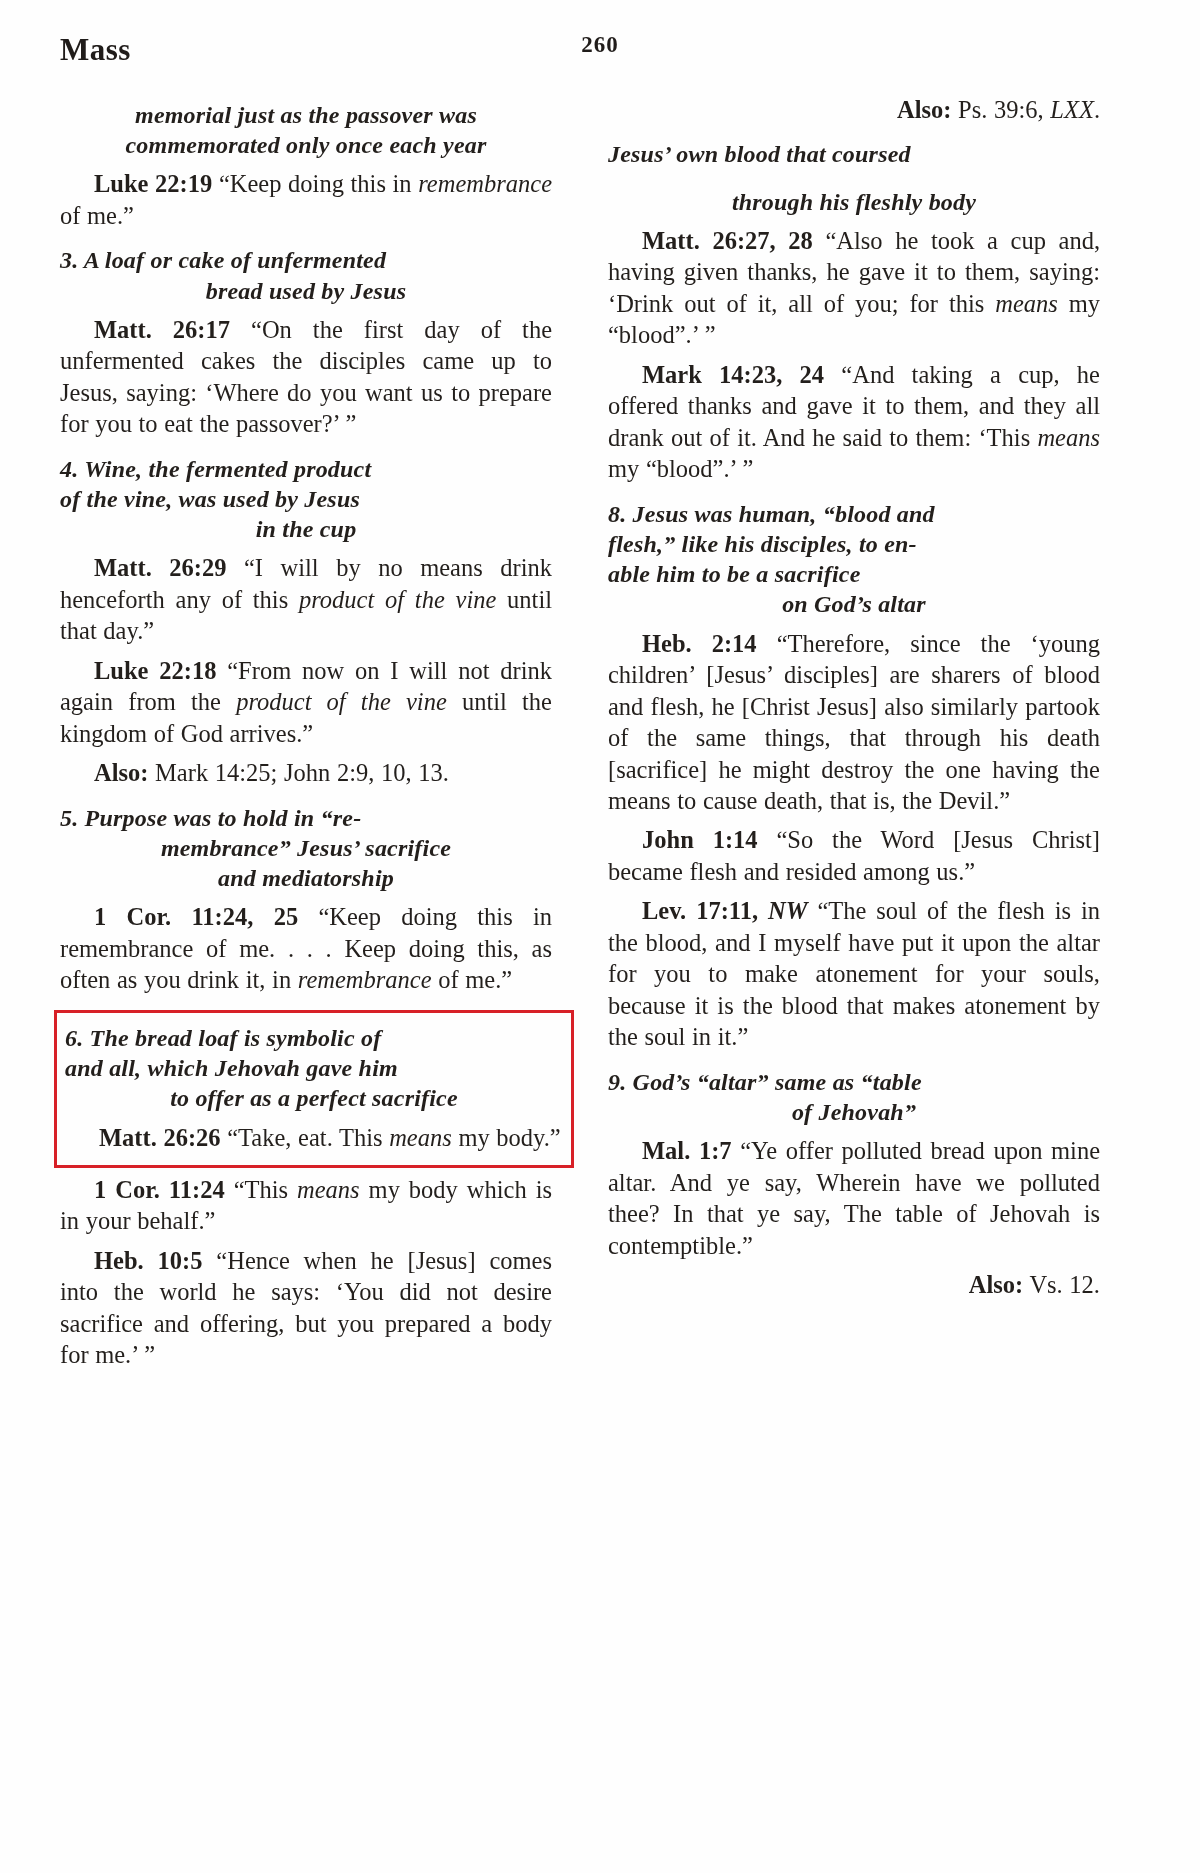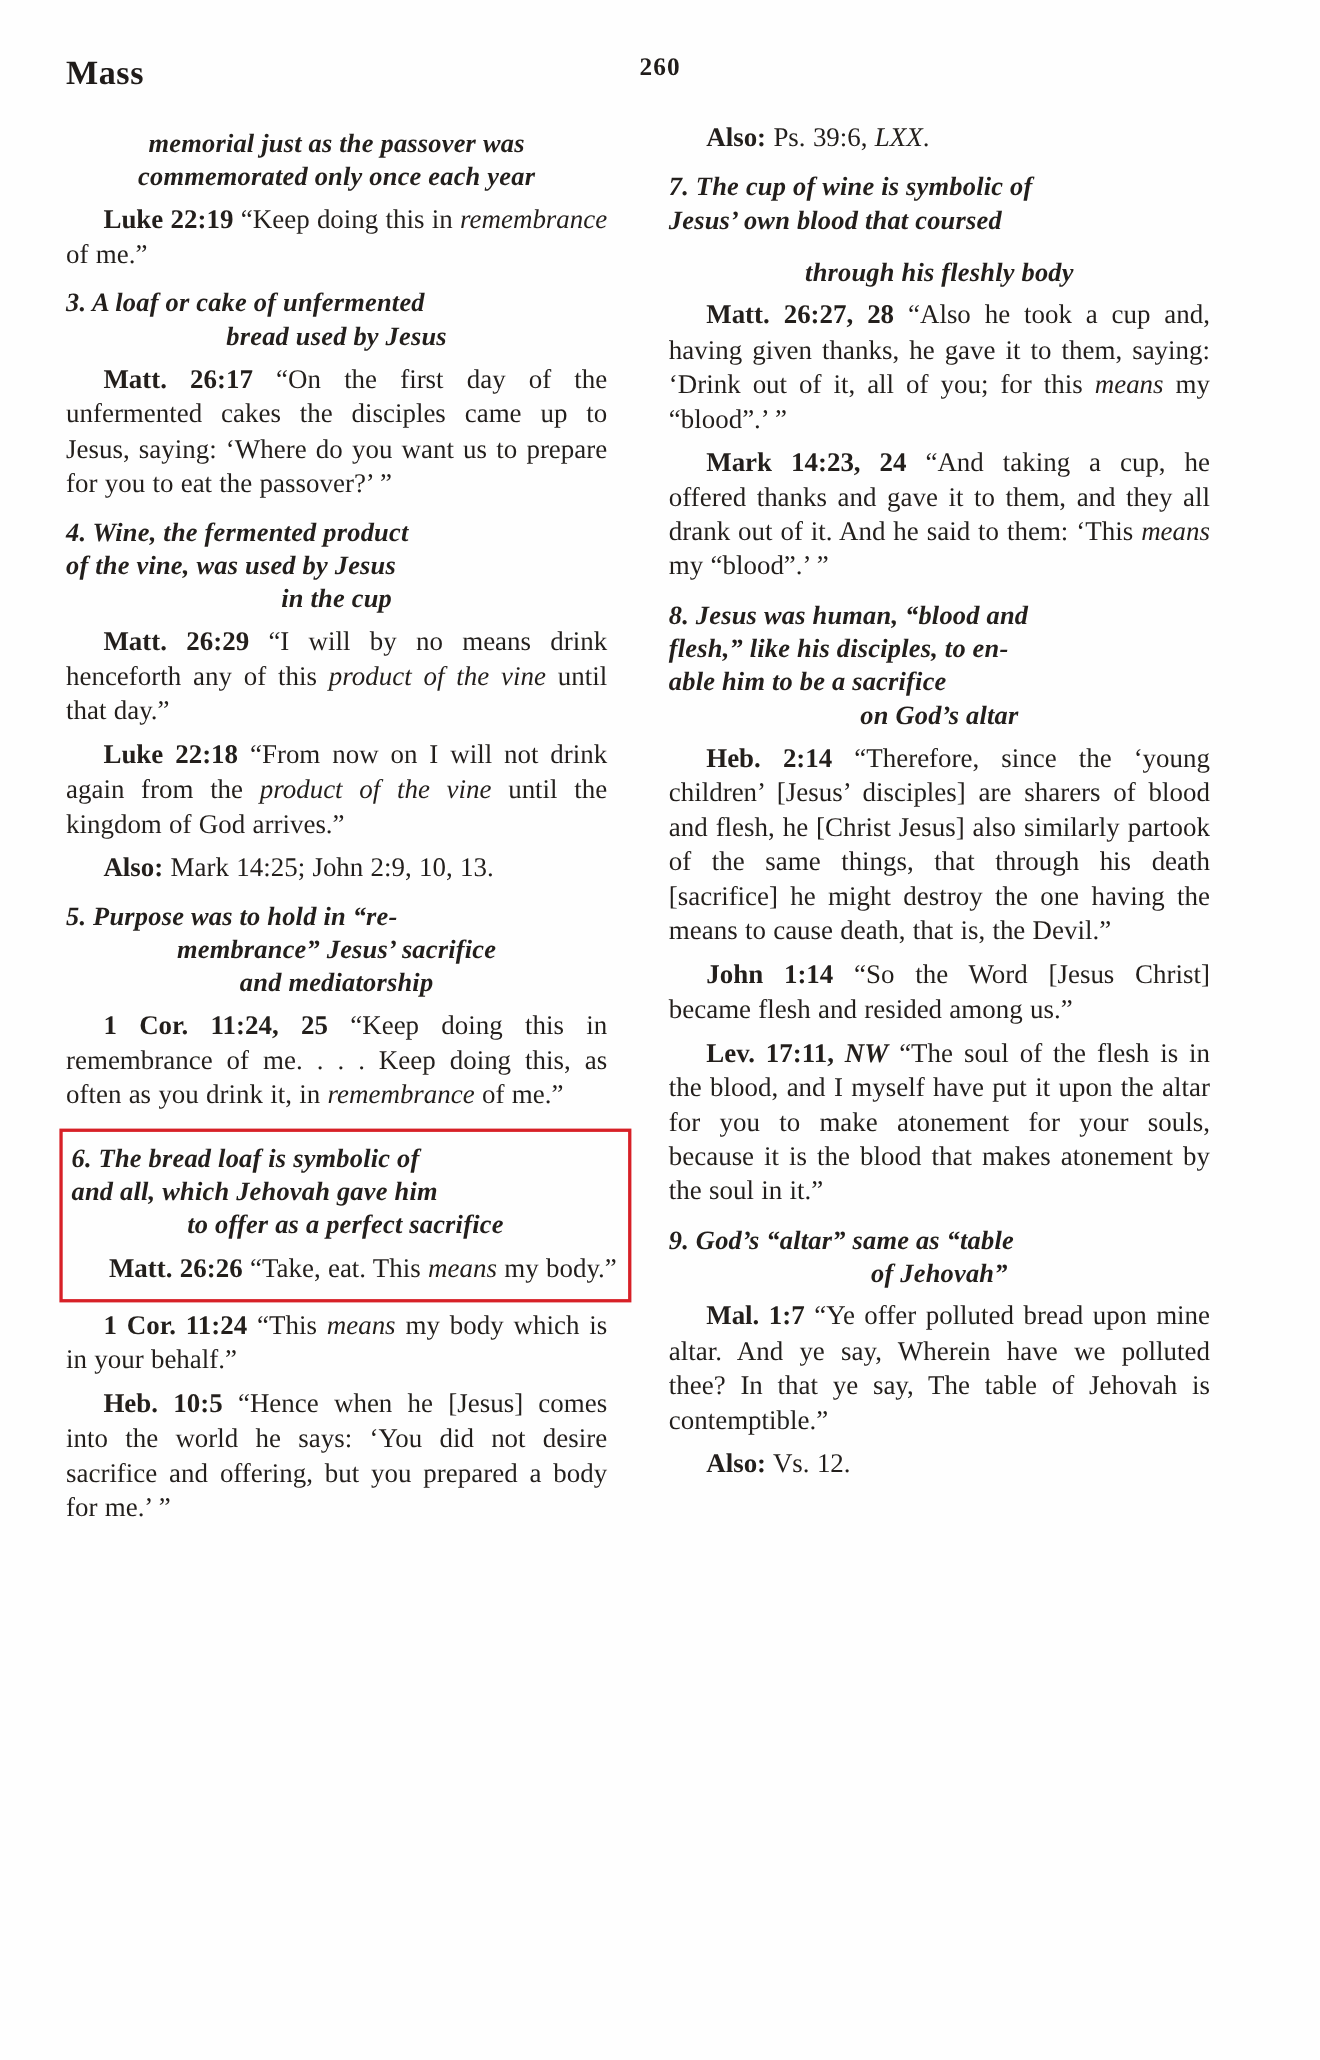--- a/index.html
+++ b/index.html
@@ -11,21 +11,21 @@
     width: 1200px;
     height: 1873px;
     font-family: "Liberation Serif", serif;
     color: #231f1c;
   }
   .page {
     position: relative;
     width: 1200px;
     height: 1873px;
     box-sizing: border-box;
-    padding: 48px 60px 40px 60px;
+    padding: 32px 60px 40px 60px;
     background: #fefefe;
   }
   
   .runhead {
     position: relative;
     height: 46px;
     margin: 0 0 8px 0;
   }
   .runhead .book {
     position: absolute;
@@ -83,21 +83,21 @@
     margin: 8px 0 0 0;
     word-spacing: 0.5px;
   }
   .para .cite {
     font-weight: bold;
   }
   .para i {
     font-style: italic;
   }
   .para.nojust {
-    text-align: left;
+    text-align: right;
   }
   
   .hl-box {
     border: 3px solid #d72027;
     padding: 6px 8px 10px 8px;
     margin: 14px 0 2px -6px;
     width: 520px;
     box-sizing: border-box;
   }
   .hl-box .subhead {
@@ -166,21 +166,20 @@
 
       <p class="para"><span class="cite">Heb. 10:5</span> <span>“Hence when he [Jesus] comes into the world he says: ‘You did not desire sacrifice and offering, but you prepared a body for me.’ ”</span></p>
 
     </div>
 
     <div class="col">
 
       <p class="para nojust"><span class="cite">Also:</span> <span>Ps. 39:6, <i>LXX</i>.</span></p>
 
       <div class="subhead flush">
-          <span class="hang">7. <i>The cup of wine is symbolic of</i></span>
           <span class="hang"><i>Jesus’ own blood that coursed</i></span>
           <span style="display:block;text-align:center;margin-top:17px;"><i>through his fleshly body</i></span>
         </div>
 
       <p class="para"><span class="cite">Matt. 26:27, 28</span> <span>“Also he took a cup and, having given thanks, he gave it to them, saying: ‘Drink out of it, all of you; for this <i>means</i> my “blood”.’ ”</span></p>
 
       <p class="para"><span class="cite">Mark 14:23, 24</span> <span>“And taking a cup, he offered thanks and gave it to them, and they all drank out of it. And he said to them: ‘This <i>means</i> my “blood”.’ ”</span></p>
 
       <div class="subhead flush">
           <span class="hang">8. <i>Jesus was human, “blood and</i></span>

